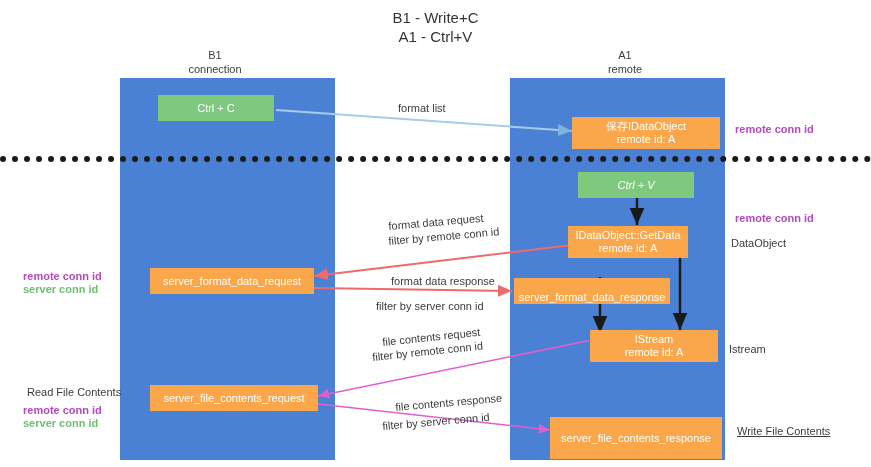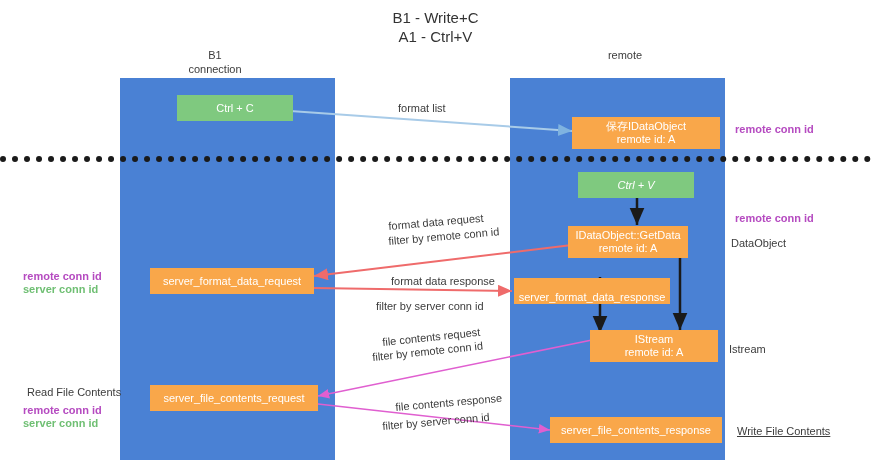--- a/index.html
+++ b/index.html
@@ -37,20 +37,21 @@
   <div class="title" style="left:0;top:8px;">
     <div>B1 - Write+C</div>
     <div>A1 - Ctrl+V</div>
   </div>
 
   <div class="colhead" style="left:155px;top:48px;width:120px;">
     <div>B1</div>
     <div>connection</div>
   </div>
   <div class="colhead" style="left:565px;top:48px;width:120px;">
+    <div>A1</div>
     <div>remote</div>
   </div>
 
   <div class="lane" style="left:120px;top:78px;width:215px;height:382px;"></div>
   <div class="lane" style="left:510px;top:78px;width:215px;height:382px;"></div>
 
   <svg class="wires" viewBox="0 0 871 467">
     <defs>
       <marker id="ah-blue" markerWidth="8" markerHeight="8" refX="7" refY="3" orient="auto">
         <path d="M0,0 L7,3 L0,6 z" fill="#7fb3e0"></path>
@@ -78,21 +79,21 @@
 
     <line x1="600" y1="277" x2="600" y2="333" stroke="#1a1a1a" stroke-width="2.5" marker-end="url(#ah-black)"></line>
 
     <line x1="592" y1="340" x2="318" y2="396" stroke="#e05fd0" stroke-width="1.6" marker-end="url(#ah-pink)"></line>
 
     <line x1="318" y1="404" x2="550" y2="430" stroke="#e05fd0" stroke-width="1.6" marker-end="url(#ah-pink)"></line>
   </svg>
 
   <div class="divider"></div>
 
-  <div class="node green" style="left:177px;top:95px;width:116px;height:26px;">
+  <div class="node green" style="left:158px;top:95px;width:116px;height:26px;">
     <span>Ctrl + C</span>
   </div>
 
   <div class="node orange" style="left:572px;top:117px;width:148px;height:32px;">
     <span>保存IDataObject</span>
     <span>remote id: A</span>
   </div>
 
   <div class="node green" style="left:578px;top:172px;width:116px;height:26px;font-style:italic;">
     <span>Ctrl + V</span>
@@ -113,21 +114,21 @@
 
   <div class="node orange" style="left:590px;top:330px;width:128px;height:32px;">
     <span>IStream</span>
     <span>remote id: A</span>
   </div>
 
   <div class="node orange" style="left:150px;top:385px;width:168px;height:26px;">
     <span>server_file_contents_request</span>
   </div>
 
-  <div class="node orange" style="left:550px;top:417px;width:172px;height:26px;">
+  <div class="node orange" style="left:550px;top:417px;width:172px;height:42px;">
     <span>server_file_contents_response</span>
   </div>
 
   <div class="lbl" style="left:398px;top:101px;">format list</div>
 
   <div class="lbl rot" style="left:389px;top:219px;transform:rotate(-5deg);">format data request</div>
   <div class="lbl rot" style="left:389px;top:234px;transform:rotate(-5deg);">
     <span style="display:inline;">filter by </span><span class="purple" style="display:inline;">remote conn id</span>
   </div>
 

